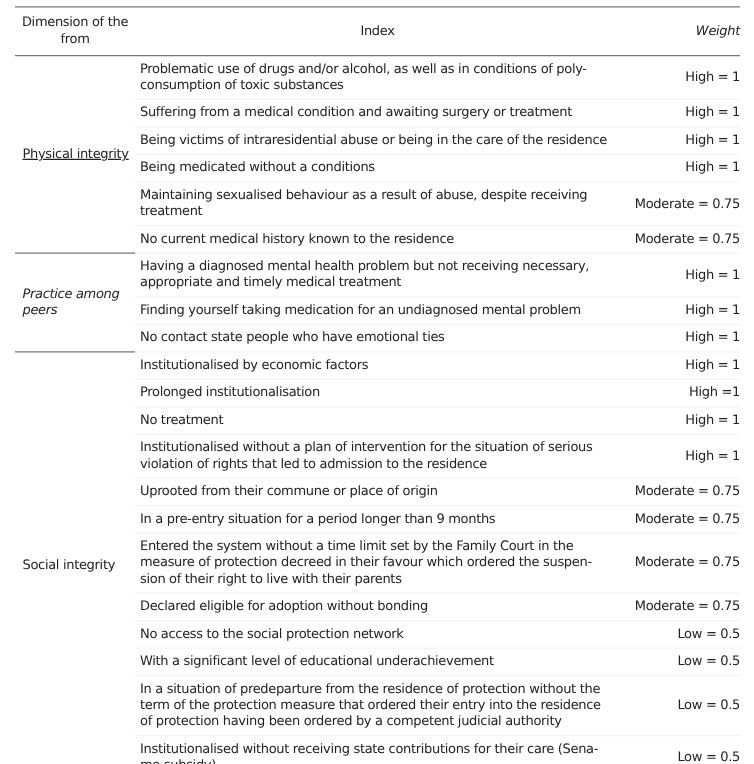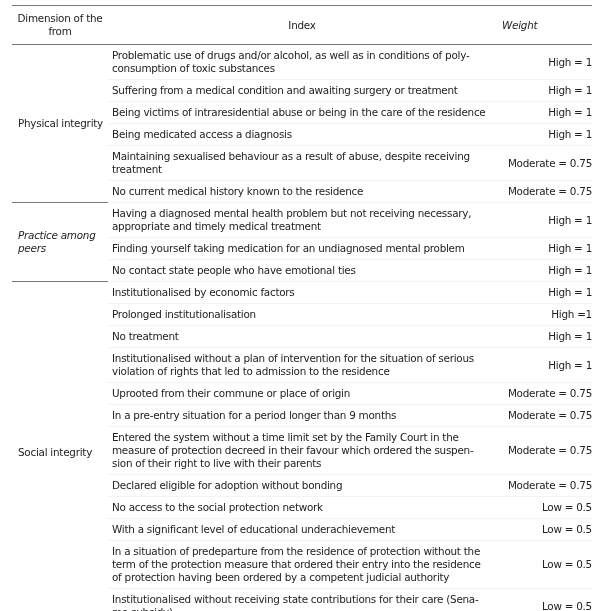--- a/index.html
+++ b/index.html
@@ -2,21 +2,21 @@
 <html><head>
 <meta charset="utf-8">
 <style>
   html, body { margin: 0; padding: 0; background: #ffffff; }
   body { width: 603px; height: 611px; overflow: hidden; font-family: "DejaVu Sans", sans-serif; color: #222; }
   .wrap { position: absolute; left: 12px; top: 5px; width: 580px; }
   table { border-collapse: collapse; width: 580px; font-size: 10.4px; line-height: 13px; letter-spacing: -0.25px; }
   thead th { font-weight: normal; padding: 0; height: 38px; border-top: 1.3px solid #777; border-bottom: 1.3px solid #777; vertical-align: middle; }
   th.c1 { width: 96px; text-align: center; }
   th.c2 { }
-  th.c3 { width: 90px; text-align: left; font-style: italic; padding-left: 6px; }
+  th.c3 { width: 90px; text-align: right; font-style: italic; padding-left: 6px; }
   td { padding: 0; vertical-align: middle; }
   td.dim { text-align: left; padding-left: 6px; vertical-align: middle; }
   td.idx { padding: 4px 6px 4px 4px; }
   td.wt { text-align: right; white-space: nowrap; padding-left: 6px; }
   tr.last td { border-bottom: 1.3px solid #777; }
   td.idx, td.wt { border-top: 0.5px solid #f3f3f3; }
 </style>
 </head>
 <body>
 
@@ -25,34 +25,34 @@
     <thead>
       <tr>
         <th class="c1">Dimension of the from</th>
         <th class="c2">Index</th>
         <th class="c3">Weight</th>
       </tr>
     </thead>
     <tbody>
 
       <tr>
-        <td class="dim" rowspan="6" style="border-bottom:1.3px solid #777;">Physical integrity</td>
+        <td class="dim" rowspan="6" style="border-bottom:1.3px solid #777;text-decoration:underline;">Physical integrity</td>
         <td class="idx" style="border-top:none">Problematic use of drugs and/or alcohol, as well as in conditions of poly-consumption of toxic substances</td>
         <td class="wt" style="border-top:none">High = 1</td>
       </tr>
       <tr>
         <td class="idx">Suffering from a medical condition and awaiting surgery or treatment</td>
         <td class="wt">High = 1</td>
       </tr>
       <tr>
         <td class="idx">Being victims of intraresidential abuse or being in the care of the residence</td>
         <td class="wt">High = 1</td>
       </tr>
       <tr>
-        <td class="idx">Being medicated access a diagnosis</td>
+        <td class="idx">Being medicated without a conditions</td>
         <td class="wt">High = 1</td>
       </tr>
       <tr>
         <td class="idx">Maintaining sexualised behaviour as a result of abuse, despite receiving treatment</td>
         <td class="wt">Moderate = 0.75</td>
       </tr>
       <tr>
         <td class="idx">No current medical history known to the residence</td>
         <td class="wt">Moderate = 0.75</td>
       </tr>

